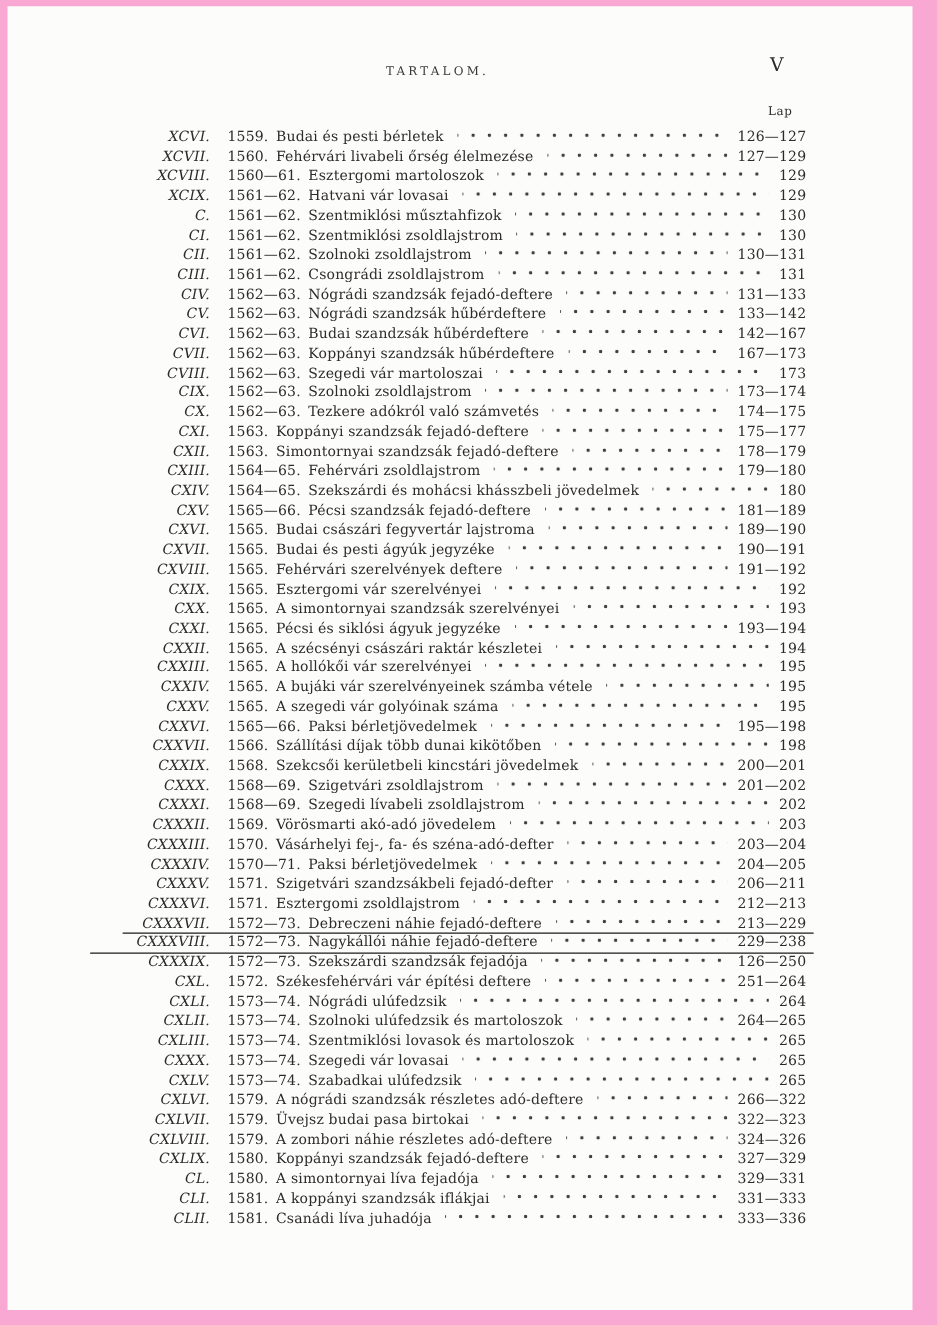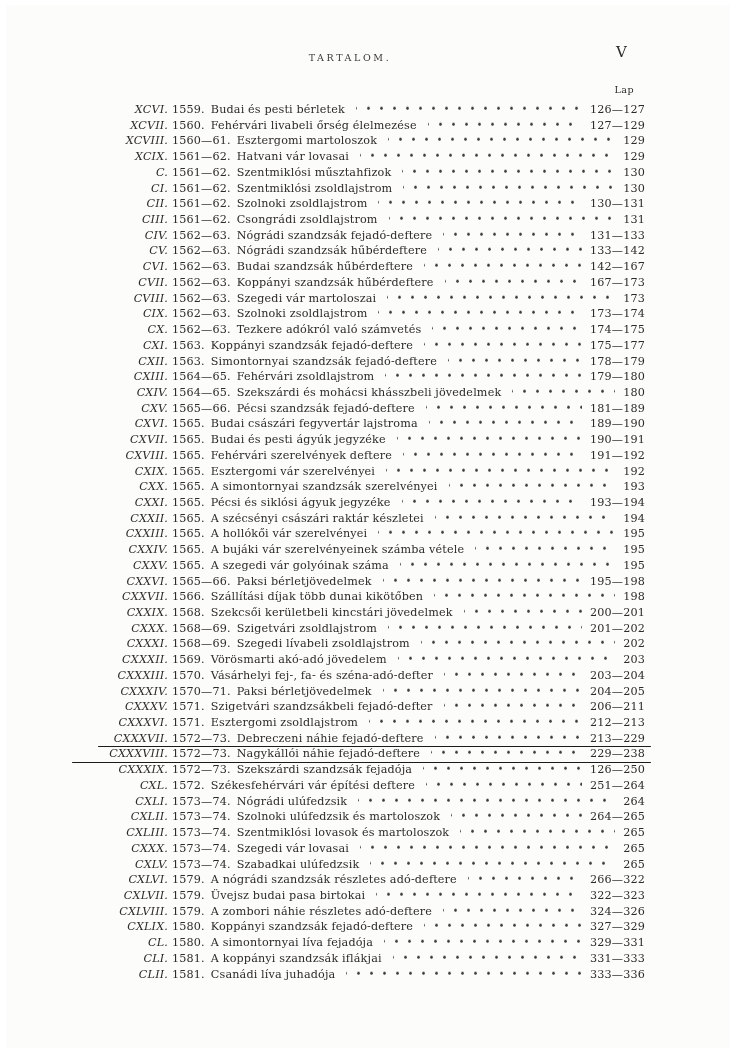--- a/index.html
+++ b/index.html
@@ -5,21 +5,21 @@
   html, body { margin: 0; padding: 0; }
   body {
     width: 750px; height: 1060px;
     background: #b8bbac;
     font-family: "DejaVu Serif", "Liberation Serif", serif;
     position: relative;
     overflow: hidden;
   }
   .scan-frame {
     position: absolute; inset: 0;
-    background: #ffffff;
+    background: #f9a8d4;
   }
   .page {
     position: absolute;
     left: 6px; top: 5px; right: 20px; bottom: 12px;
     background: #fcfcfa;
     color: #2d2b28;
   }
   .running-title {
     position: absolute;
     top: 47px; left: 0; right: 36px;
@@ -54,21 +54,21 @@
     line-height: 15.72px;
     font-size: 11.2px;
     white-space: nowrap;
     letter-spacing: 0.15px;
   }
   .num {
     flex: 0 0 108px;
     text-align: right;
     font-style: italic;
   }
-  .year { margin-left: 4px; }
+  .year { margin-left: 14px; }
   .title { margin-left: 6px; }
   .leader {
     flex: 1 1 0;
     min-width: 0;
     align-self: stretch;
     margin: 0 8px 0 11px;
     background-image: radial-gradient(circle, #413f3b 1.15px, rgba(0,0,0,0) 1.6px);
     background-size: 13px 13px;
     background-repeat: repeat-x;
     background-position: 6px calc(100% - 3px);

